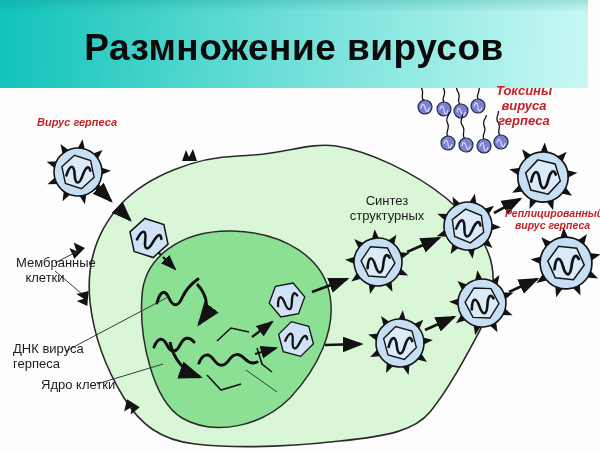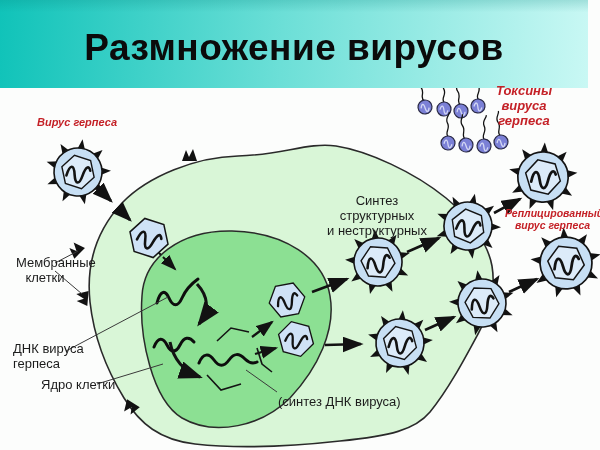--- a/index.html
+++ b/index.html
@@ -155,26 +155,24 @@
     <div>клетки</div>
   </div>
 
   <div class="lbl" style="left:13px;top:342px;">
     <div>ДНК вируса</div>
     <div>герпеса</div>
   </div>
 
   <div class="lbl" style="left:41px;top:378px;">Ядро клетки</div>
 
-  <div class="lbl ctr" style="left:323px;top:194px;width:108px;">
+  <div class="lbl ctr" style="left:333px;top:194px;width:108px;">
     <div>Синтез структурных</div>
-    <div>и неструктурных</div>
   </div>
 
   <div class="lbl" style="left:278px;top:395px;">
-    <div>(синтез ДНК вируса)</div>
   </div>
 
   <div class="lbl red ctr" style="left:505px;top:207px;width:95px;font-size:10.5px;">
     <div>Реплицированный</div>
     <div>вирус герпеса</div>
   </div>
 </div>
 
 </body></html>

